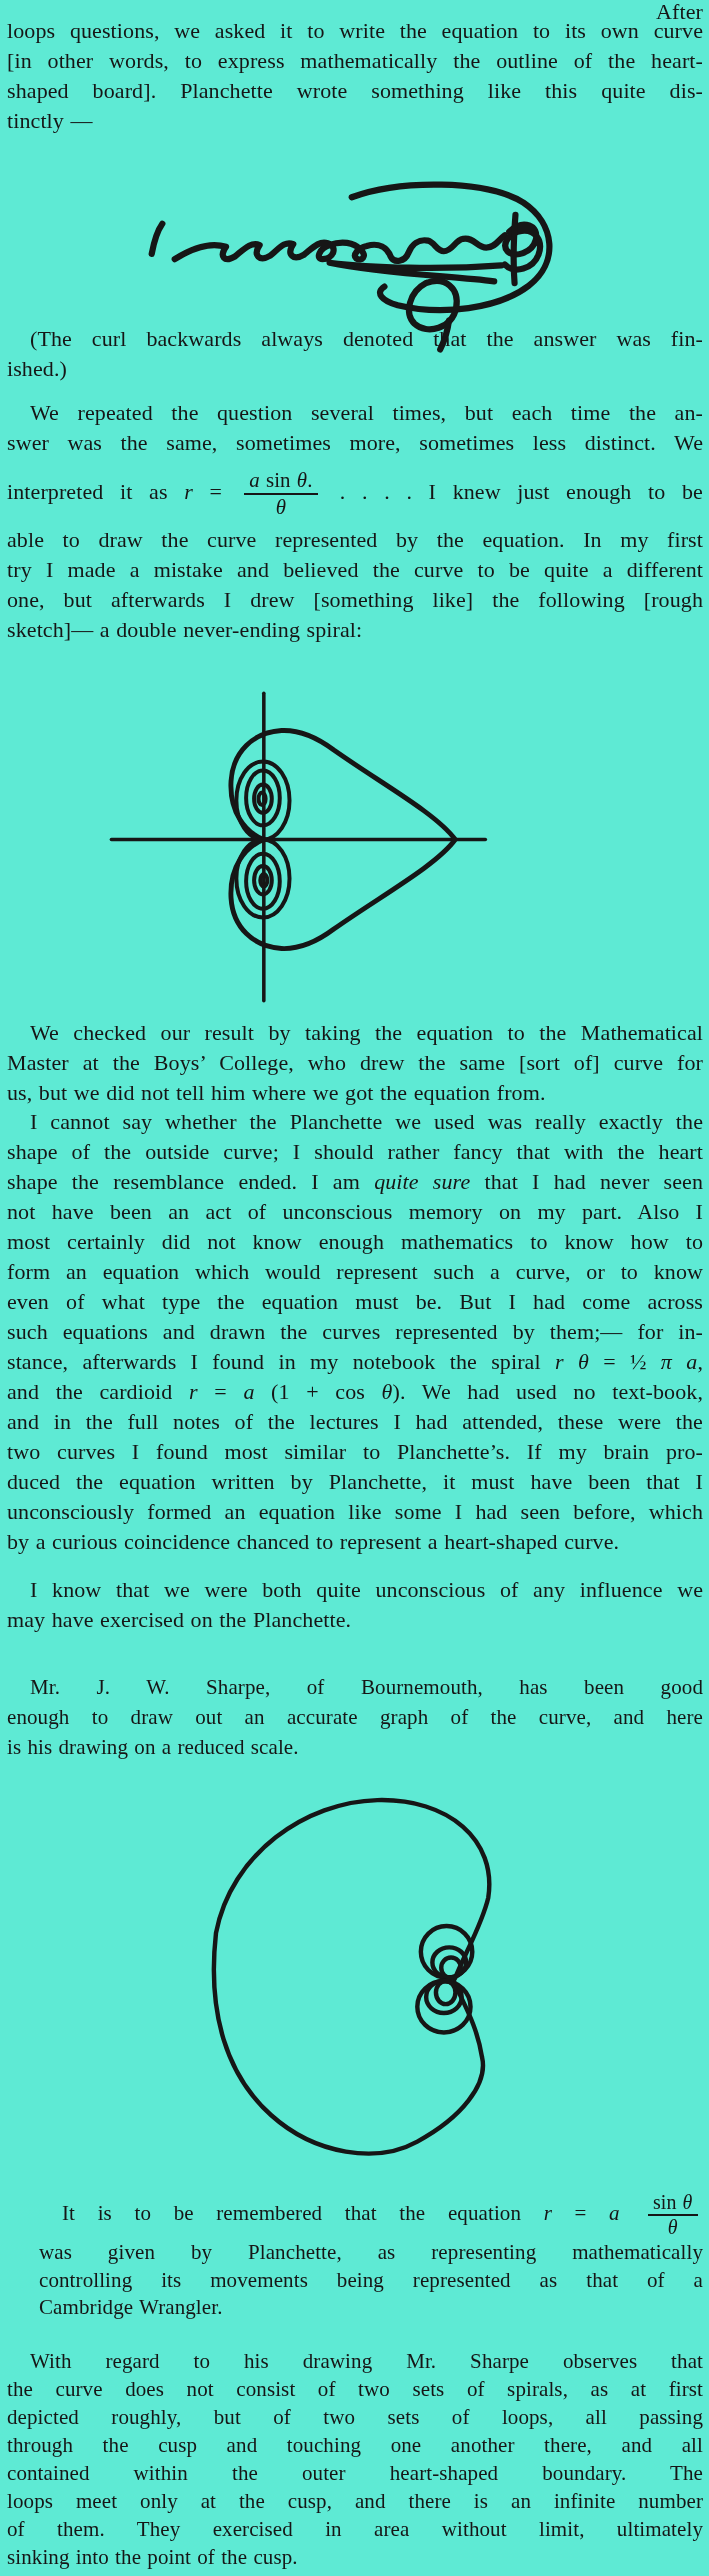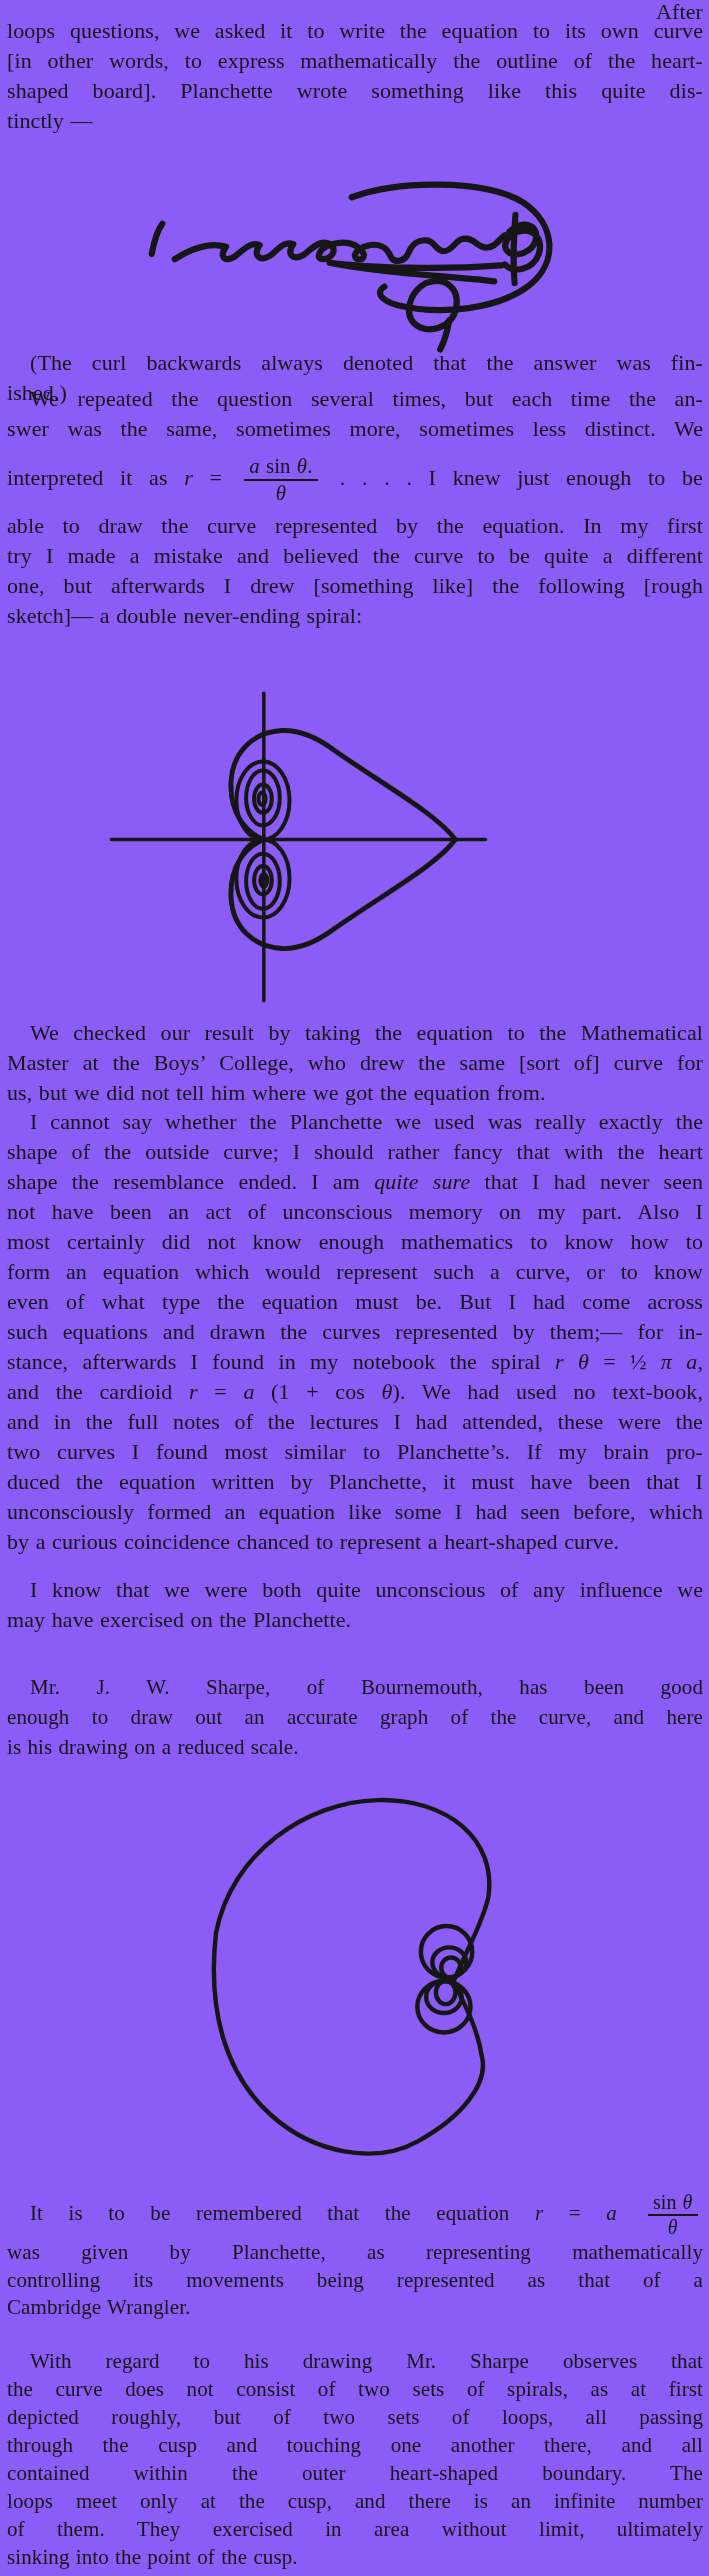--- a/index.html
+++ b/index.html
@@ -1,31 +1,31 @@
 <!DOCTYPE html>
 <html style="font-size:14px"><head>
 <meta charset="utf-8">
 <style>
   html,body{margin:0;padding:0;background:#ffffff;}
   .page{
-    position:relative;width:710px;height:2576px;background:#8b5cf6;
+    position:relative;width:710px;height:2576px;background:#5eead4;
     color:#161616;font-family:"Liberation Serif","DejaVu Serif",serif;
     overflow:hidden;
   }
   .block{position:absolute;left:7px;right:7px;}
   .line{
     font-size:22px;line-height:30px;
     text-align:justify;text-align-last:justify;
     letter-spacing:0.1px;word-spacing:0.9px;
   }
   .line.last{text-align-last:left;}
   .line.ind{padding-left:23px;}
   .line.right{text-align:last right;text-align:right;text-align-last:right;}
   .lg .line{font-size:21px;line-height:30px;}
-  .p8 .line{line-height:27.5px;}
+  .p8 .line{line-height:27.5px;margin-left:32px;}
   .p9 .line{line-height:28px;}
   .tall{height:67px;line-height:67px;}
   .p8 .tall{height:51px;line-height:51px;}
   .frac{
     display:inline-block;vertical-align:middle;text-align:left;text-align-last:center;
     margin:0 5.3px;line-height:1.08;font-size:0.95em;
   }
   .fnum{display:block;border-bottom:2.2px solid #161616;padding:0 5.3px 0.9px;}
   .fden{display:block;padding-top:0.9px;}
   em{font-style:italic;}
@@ -54,26 +54,26 @@
       <path d="M68,94 C90,80 110,75 126,80 C118,91 124,98 136,91 C146,83 154,74 164,78 C156,90 164,97 176,90 C186,82 192,73 202,77 C194,89 202,96 214,89 C224,81 231,73 241,76 C253,80 247,94 235,94 C227,94 231,82 243,78 C257,73 270,75 278,83 C286,91 279,97 273,93 C269,89 275,81 285,79 C299,75 308,81 312,91 C316,99 328,97 332,87 C336,77 344,71 354,73 C362,75 364,85 372,85 C382,85 384,73 394,71 C406,69 410,81 420,81 C430,81 434,72 441,67"></path>
       <path d="M268,24 C322,4 420,4 462,30 C498,54 502,98 468,124 C434,150 370,158 320,146 C302,141 294,132 305,125"></path>
       <path d="M446,63 C462,48 480,56 476,72 C472,87 452,93 444,85 C437,77 446,64 460,62 C475,60 485,73 479,89 C473,105 452,111 441,100"></path>
       <path d="M453,44 C451,70 450,96 452,121"></path>
       <path d="M437,101 C370,106 290,104 243,98 C300,110 380,113 429,119"></path>
       <path d="M352,121 C374,113 390,127 386,149 C382,172 353,180 339,167 C327,155 333,131 352,121"></path>
       <path d="M378,163 C376,177 372,188 368,196"></path>
     </g>
   </svg>
 
-  <div class="block" style="top:348px">
+  <div class="block" style="top:324px">
     <div class="line ind">(The curl backwards always denoted that the answer was fin-</div>
     <div class="line last">ished.)</div>
   </div>
 
-  <div class="block" style="top:384px">
+  <div class="block" style="top:398px">
     <div class="line ind">We repeated the question several times, but each time the an-</div>
     <div class="line">swer was the same, sometimes more, sometimes less distinct.  We</div>
     <div class="line tall">interpreted it as <em>r</em> = <span class="frac"><span class="fnum"><em>a</em> sin <em>θ</em>.</span><span class="fden"><em>θ</em></span></span> .  .  .  .  I knew just enough to be</div>
     <div class="line">able to draw the curve represented by the equation.  In my first</div>
     <div class="line">try I made a mistake and believed the curve to be quite a different</div>
     <div class="line">one, but afterwards I drew [something like] the following [rough</div>
     <div class="line last">sketch]— a double never-ending spiral:</div>
   </div>
 
   <svg class="fig" style="left:89px;top:688px" width="417" height="319" viewBox="0 0 470 360">

